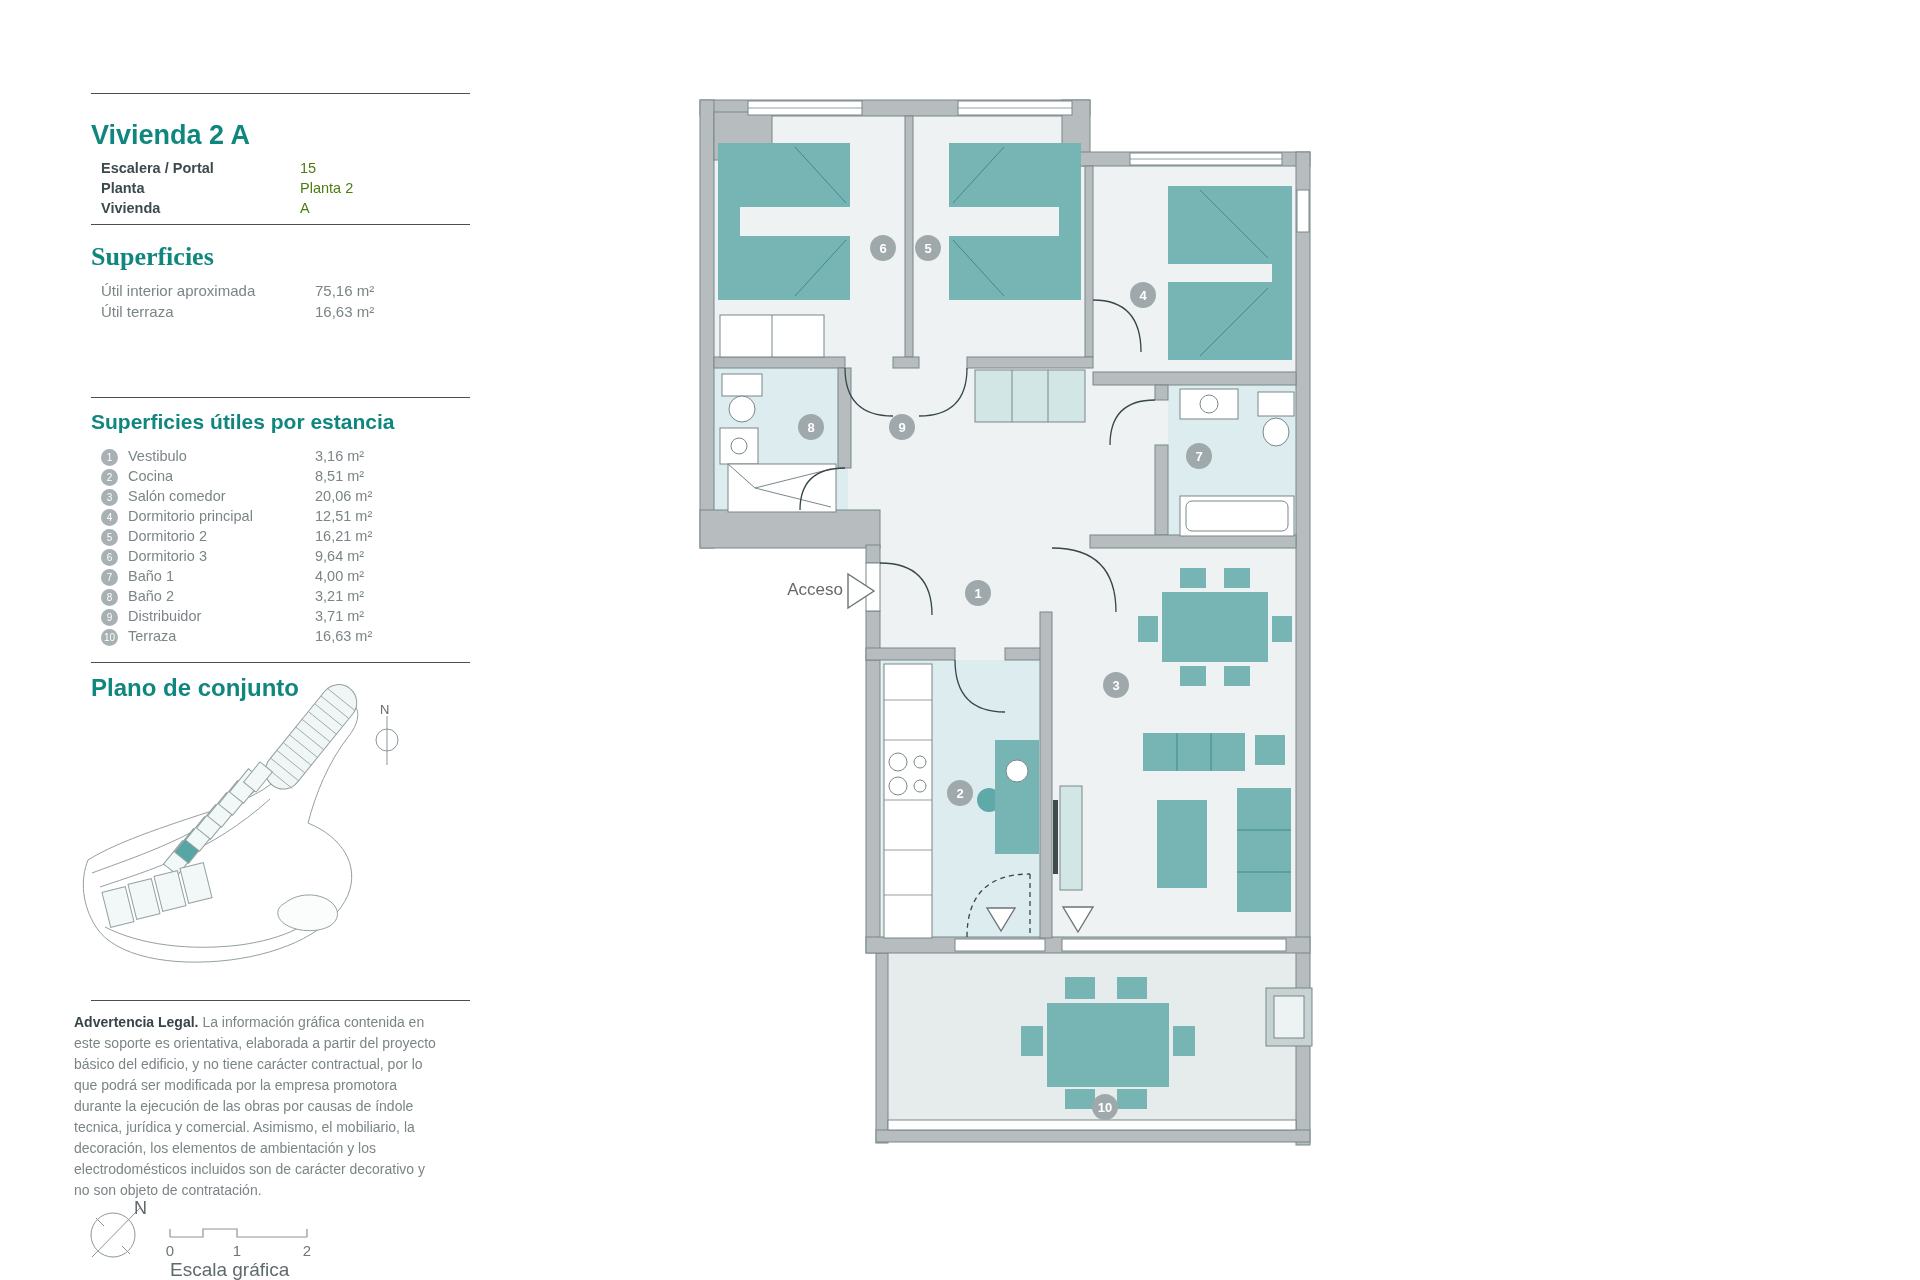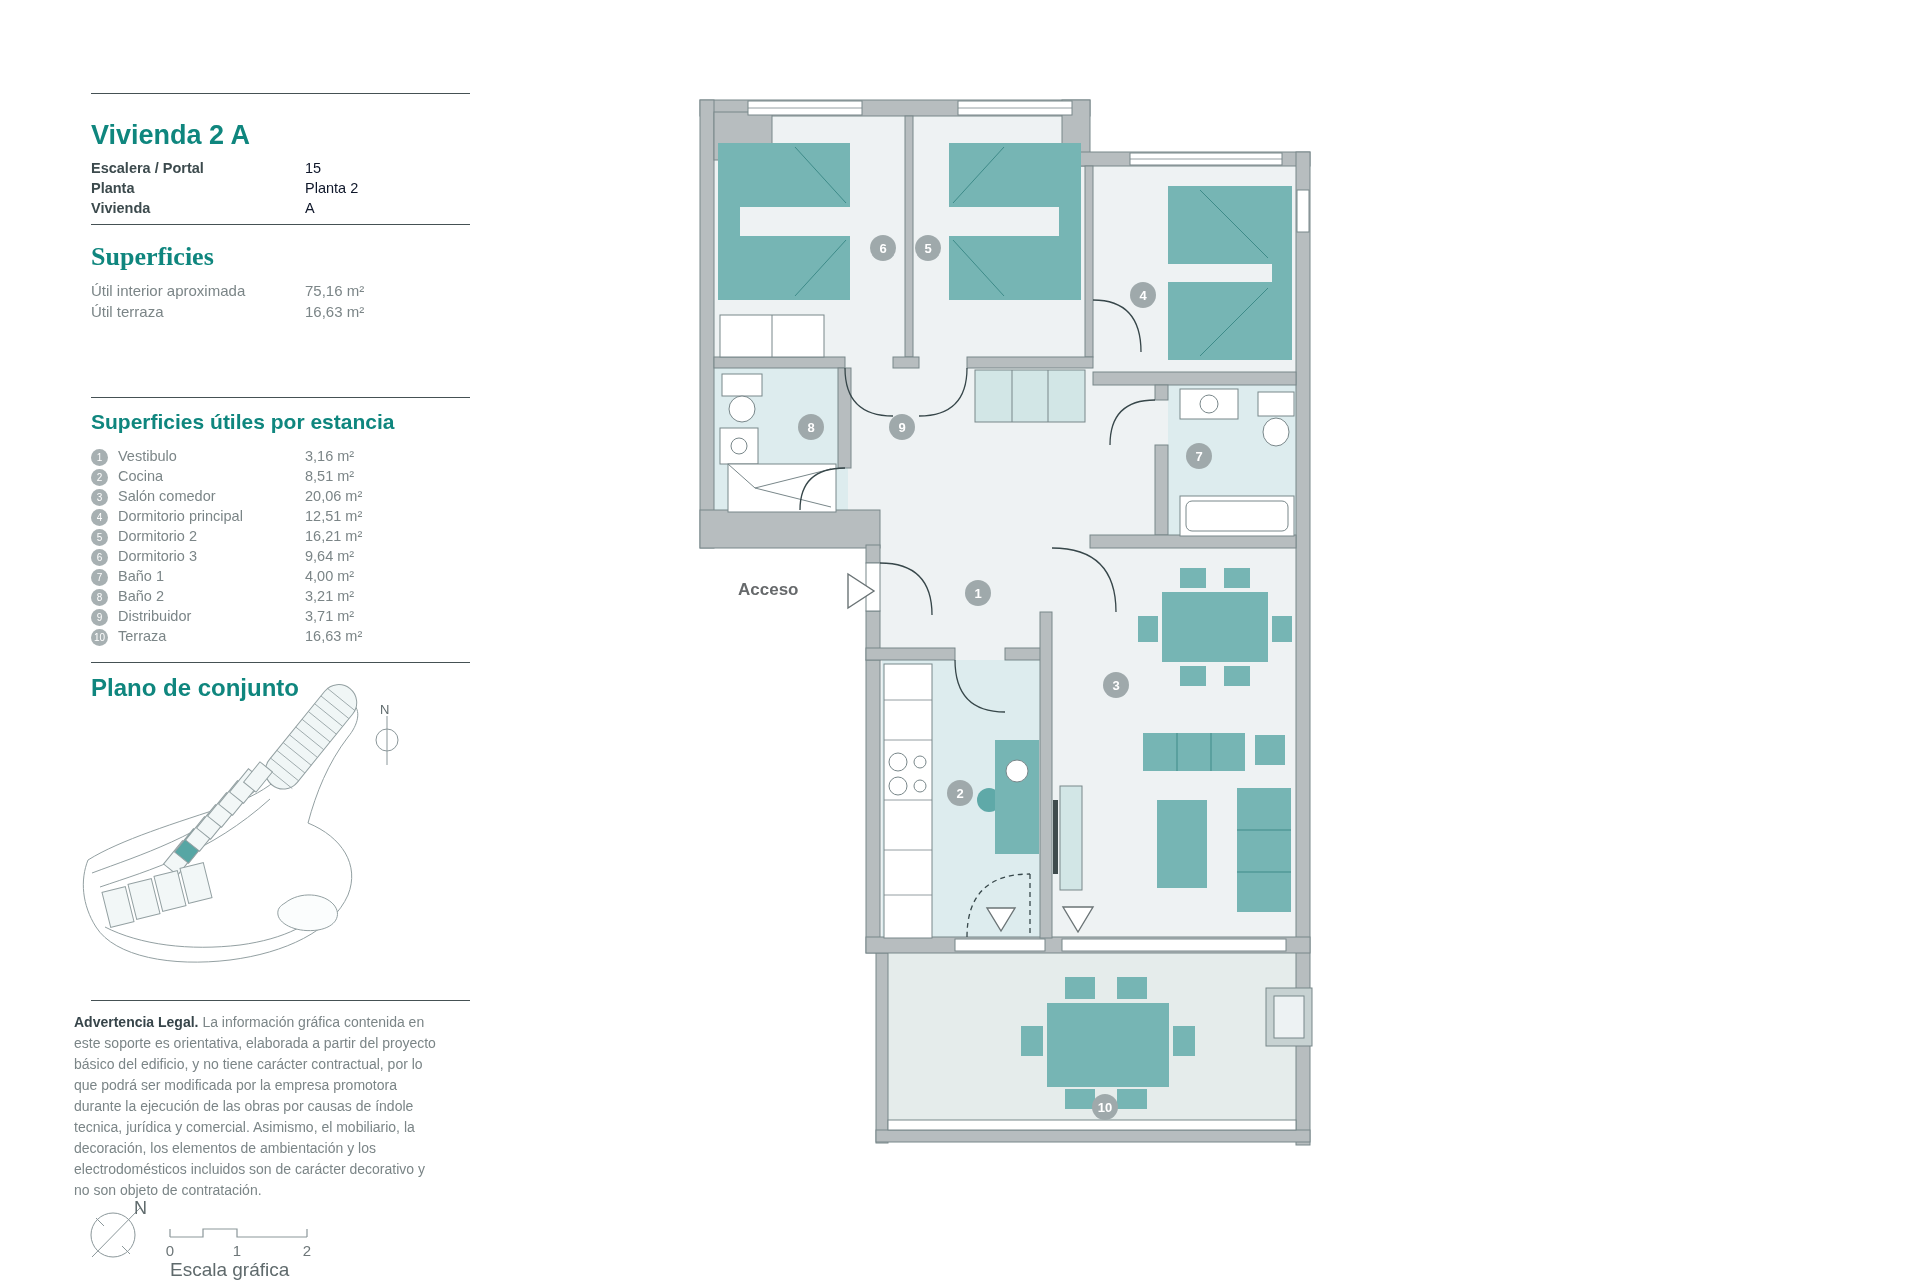--- a/index.html
+++ b/index.html
@@ -5,41 +5,41 @@
   html,body{margin:0;padding:0;background:#fff;}
   #canvas{position:relative;width:1920px;height:1280px;background:#ffffff;overflow:hidden;
           font-family:"Liberation Sans",sans-serif;color:#3c4a4d;}
   .rule{position:absolute;left:91px;width:379px;height:1px;background:#455154;}
   .teal-h{position:absolute;left:91px;color:#0f867e;font-weight:bold;}
   #title{top:120px;font-size:27px;}
   #sup-h{top:242px;font-size:26px;font-family:Liberation Serif, serif;}
   #est-h{top:410px;font-size:21px;}
   #plano-h{top:674px;font-size:24px;}
   .row-block{position:absolute;left:91px;width:379px;}
-  .info-row,.sup-row,.e-row,.ed-row{position:relative;}
+  .info-row,.sup-row,.e-row,.ed-row{position:relative;margin-left:10px;}
   .info-row{height:20px;font-size:14.5px;}
   .info-row .lab{position:absolute;left:0;font-weight:bold;color:#3c4a4d;}
-  .info-row .val{position:absolute;left:214px;color:#0f172a;}
+  .info-row .val{position:absolute;left:199px;color:#4d7c0f;}
   .sup-row{height:21px;font-size:15px;color:#7b8587;}
   .sup-row .lab{position:absolute;left:0;}
   .sup-row .val{position:absolute;left:214px;}
   .sup-bold .sup-row{color:#37454a;font-weight:bold;}
   .e-row{height:20px;font-size:14.5px;color:#7b8587;}
   .e-row .badge{position:absolute;left:0;top:1px;width:17px;height:17px;border-radius:50%;
                 background:#a7b0b2;color:#fff;font-size:10px;display:flex;align-items:center;justify-content:center;}
   .e-row .lab{position:absolute;left:27px;}
   .e-row .val{position:absolute;left:214px;}
   #legal{position:absolute;left:74px;top:1012px;width:368px;font-size:14px;line-height:1.5;color:#7b8587;}
   #legal b{color:#37454a;}
   .ed-row{height:19px;font-size:13px;}
   .ed-row .lab{position:absolute;left:0;font-weight:bold;color:#37454a;}
   .ed-row .val{position:absolute;left:72px;color:#7b8587;}
   .scale-num{position:absolute;top:1242px;transform:translateX(-50%);font-size:15px;color:#6d7678;}
   #scale-caption{position:absolute;left:170px;top:1259px;font-size:19px;color:#5f6a6c;}
-  #acceso{position:absolute;left:738px;top:580px;width:105px;font-size:17px;color:#66696b;font-weight:bold;}
+  #acceso{position:absolute;left:738px;top:580px;width:105px;text-align:right;font-size:17px;color:#66696b;}
   .room-badge{position:absolute;width:26px;height:26px;border-radius:50%;background:#9fa9ab;color:#fff;
               font-size:13px;font-weight:bold;display:flex;align-items:center;justify-content:center;}
   svg{position:absolute;left:0;top:0;}
   svg text{font-family:"Liberation Sans",sans-serif;}
 </style>
 </head>
 <body>
 
 <div id="canvas">
 

